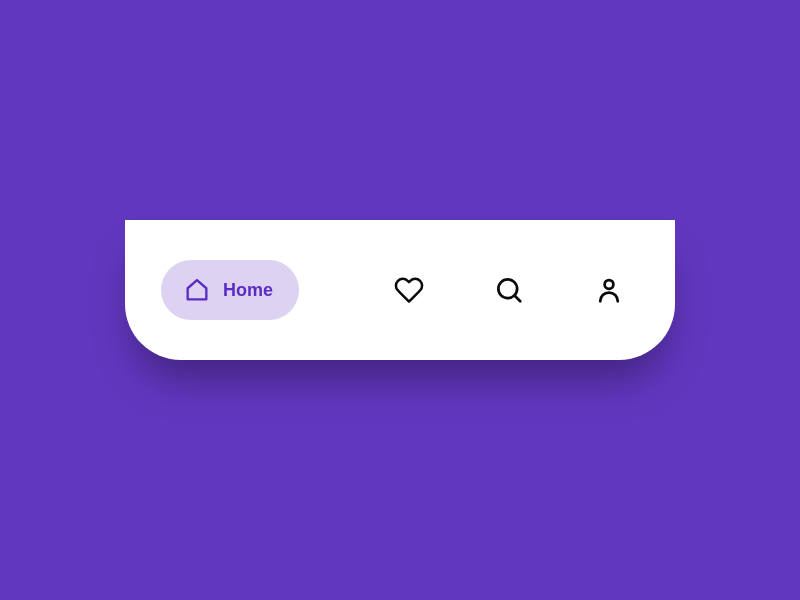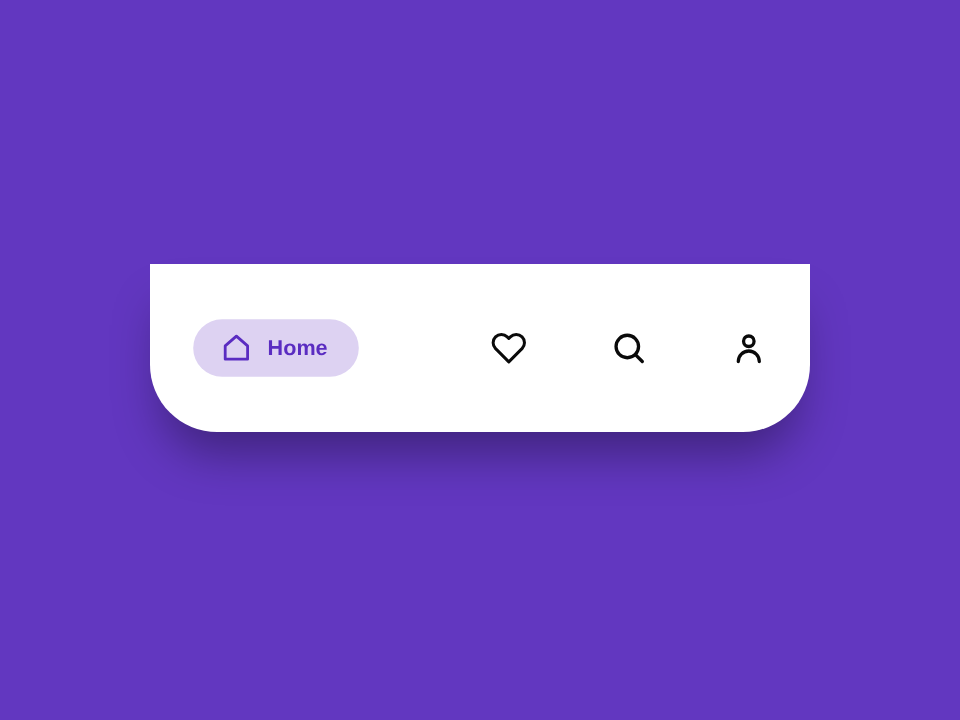--- a/index.html
+++ b/index.html
@@ -25,22 +25,22 @@
       display: flex;
       align-items: center;
       justify-content: flex-start;
       padding: 0 36px;
       gap: 40px;
       margin-top: -20px;
     }
     .nav-item {
       display: flex;
       align-items: center;
-      justify-content: flex-end;
-      height: 48px;
+      justify-content: center;
+      height: 60px;
       border-radius: 34px;
       cursor: pointer;
       flex-shrink: 0;
     }
     .nav-item.active {
       background: #ddd2f2;
       padding: 0 26px 0 22px;
       gap: 12px;
     }
     .nav-item.inactive {

